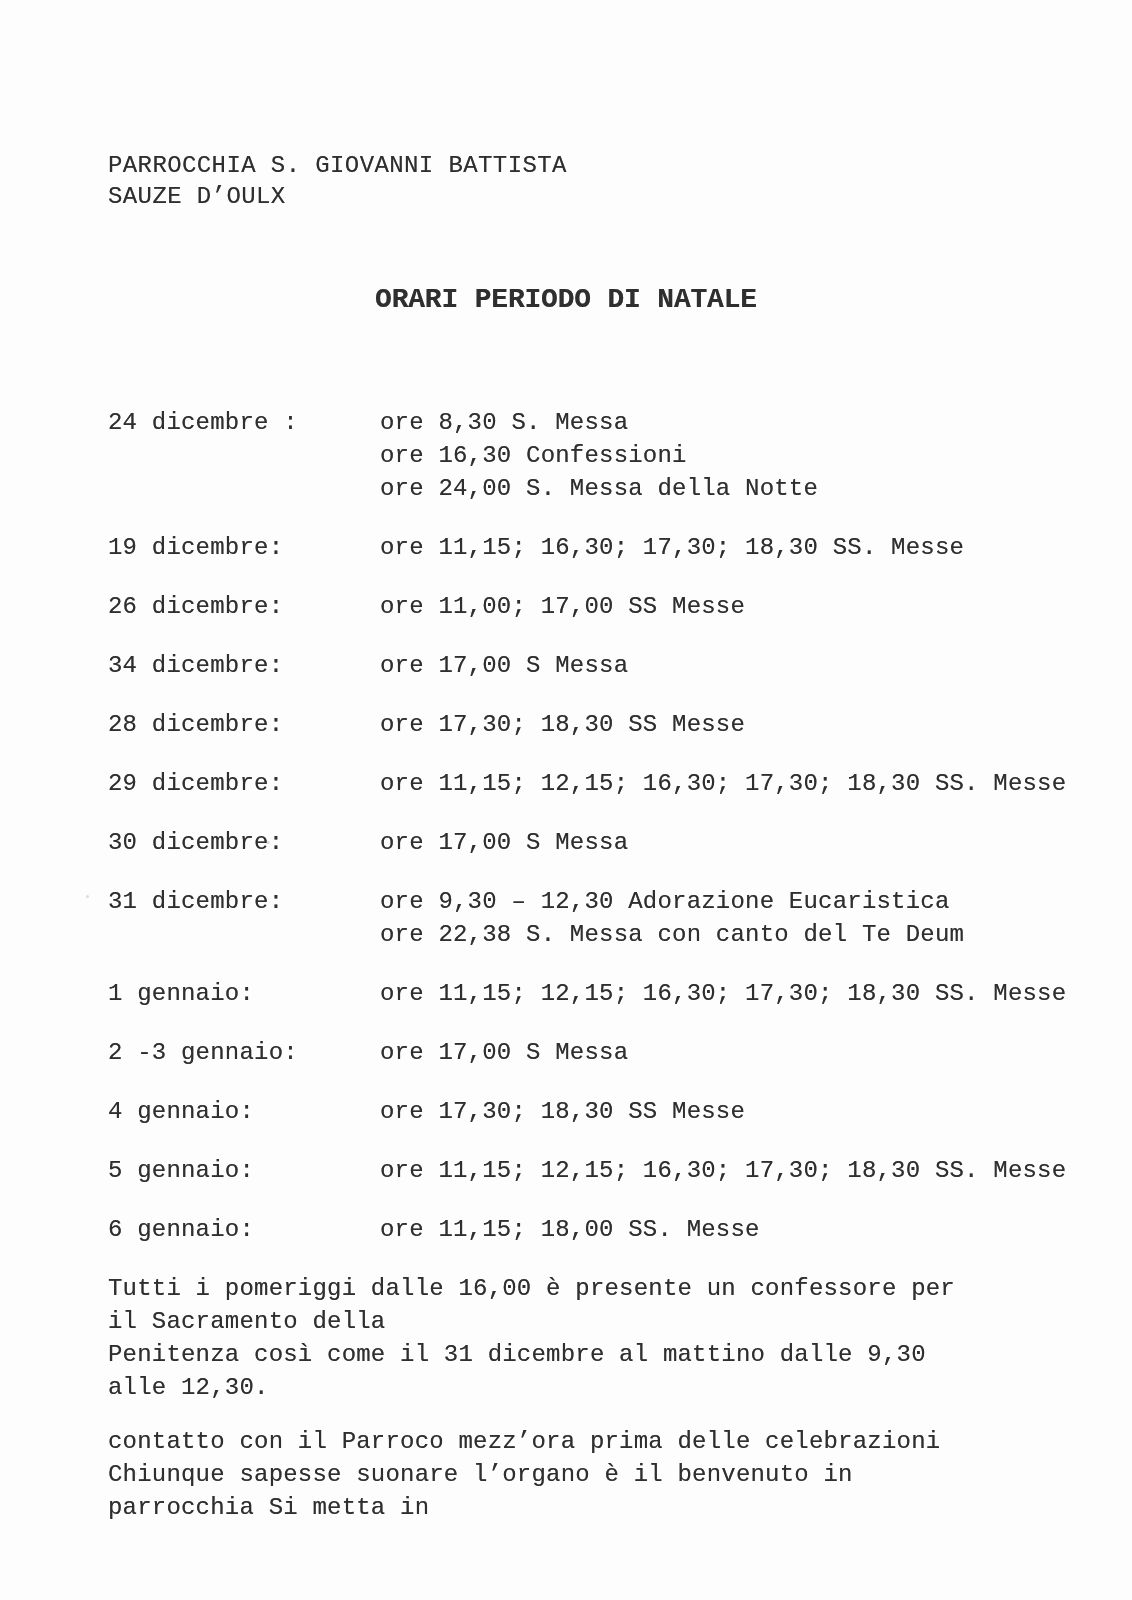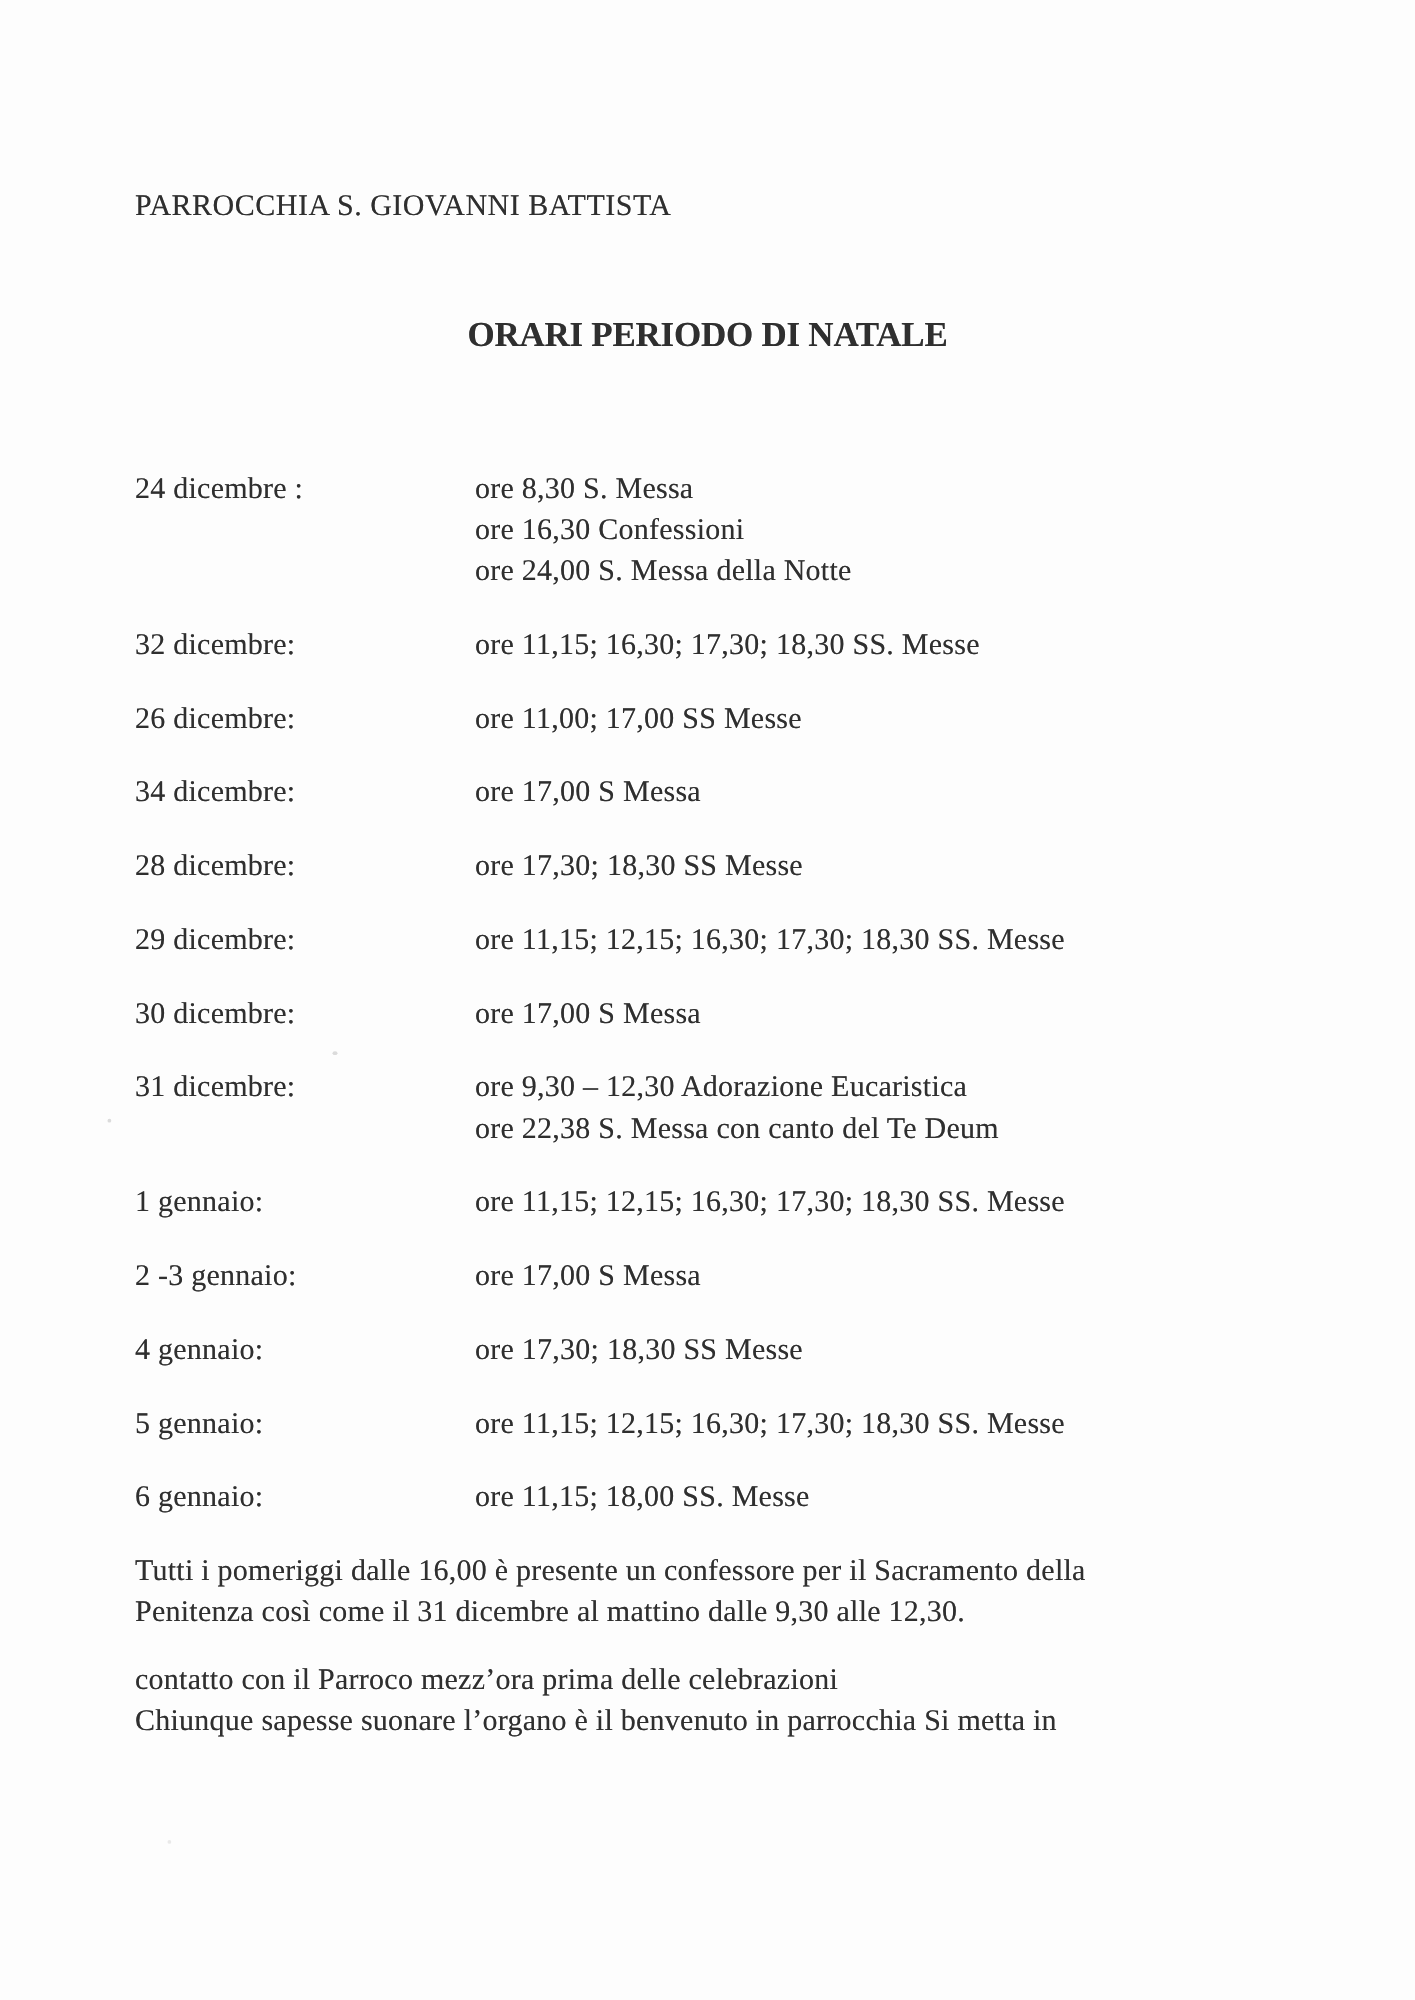--- a/index.html
+++ b/index.html
@@ -11,21 +11,21 @@
     padding: 0;
     background: #e9e9e9;
   }
   .page {
     position: relative;
     width: 1132px;
     height: 1600px;
     margin: 0 auto;
     background: var(--paper);
     overflow: hidden;
-    font-family: Liberation Serif, serif;
+    font-family: Liberation Mono, monospace;
     color: var(--ink);
     text-shadow: 0 0 0.5px rgba(45,45,45,0.55);
   }
   .doc-header {
     margin: 150px 0 0 108px;
     font-size: 24px;
     line-height: 31px;
     letter-spacing: 0.4px;
   }
   .doc-title {
@@ -75,35 +75,36 @@
   .speck.s2 { left: 86px;  top: 895px; width: 3px; height: 3px; }
   .speck.s3 { left: 134px; top: 1472px; width: 3px; height: 3px; opacity: 0.2; }
 </style>
 </head>
 <body>
 
 <div class="page">
 
   <div class="doc-header">
     <div>PARROCCHIA S. GIOVANNI BATTISTA</div>
+    <div>SAUZE D’OULX</div>
   </div>
 
   <h1 class="doc-title">ORARI PERIODO DI NATALE</h1>
 
   <div class="schedule">
       <div class="row">
         <div class="date">24 dicembre :</div>
         <div class="times">
           <div class="time-line">ore 8,30 S. Messa</div>
           <div class="time-line">ore 16,30 Confessioni</div>
           <div class="time-line">ore 24,00 S. Messa della Notte</div>
         </div>
       </div>
       <div class="row">
-        <div class="date">32 dicembre:</div>
+        <div class="date">19 dicembre:</div>
         <div class="times">
           <div class="time-line">ore 11,15; 16,30; 17,30; 18,30 SS. Messe</div>
         </div>
       </div>
       <div class="row">
         <div class="date">26 dicembre:</div>
         <div class="times">
           <div class="time-line">ore 11,00; 17,00 SS Messe</div>
         </div>
       </div>

